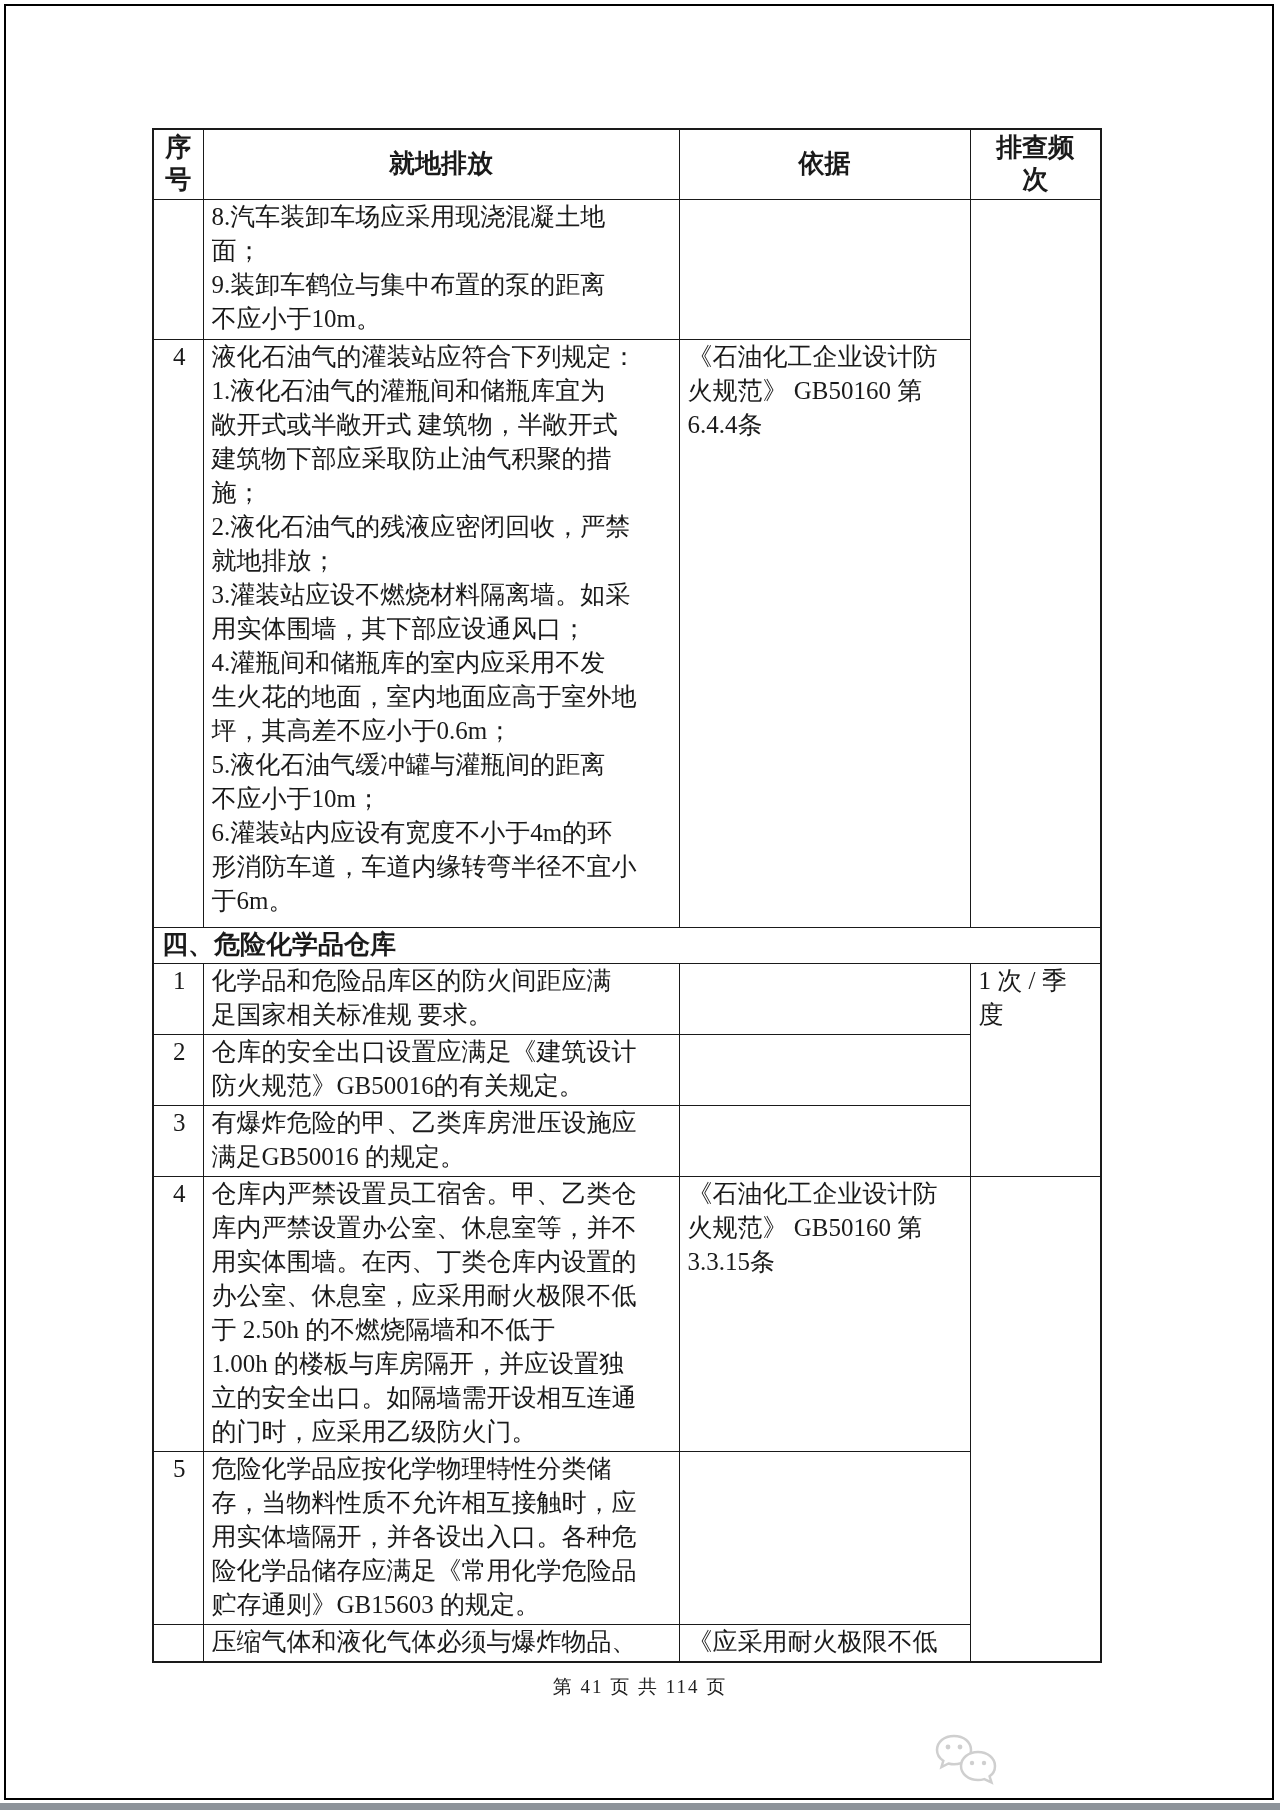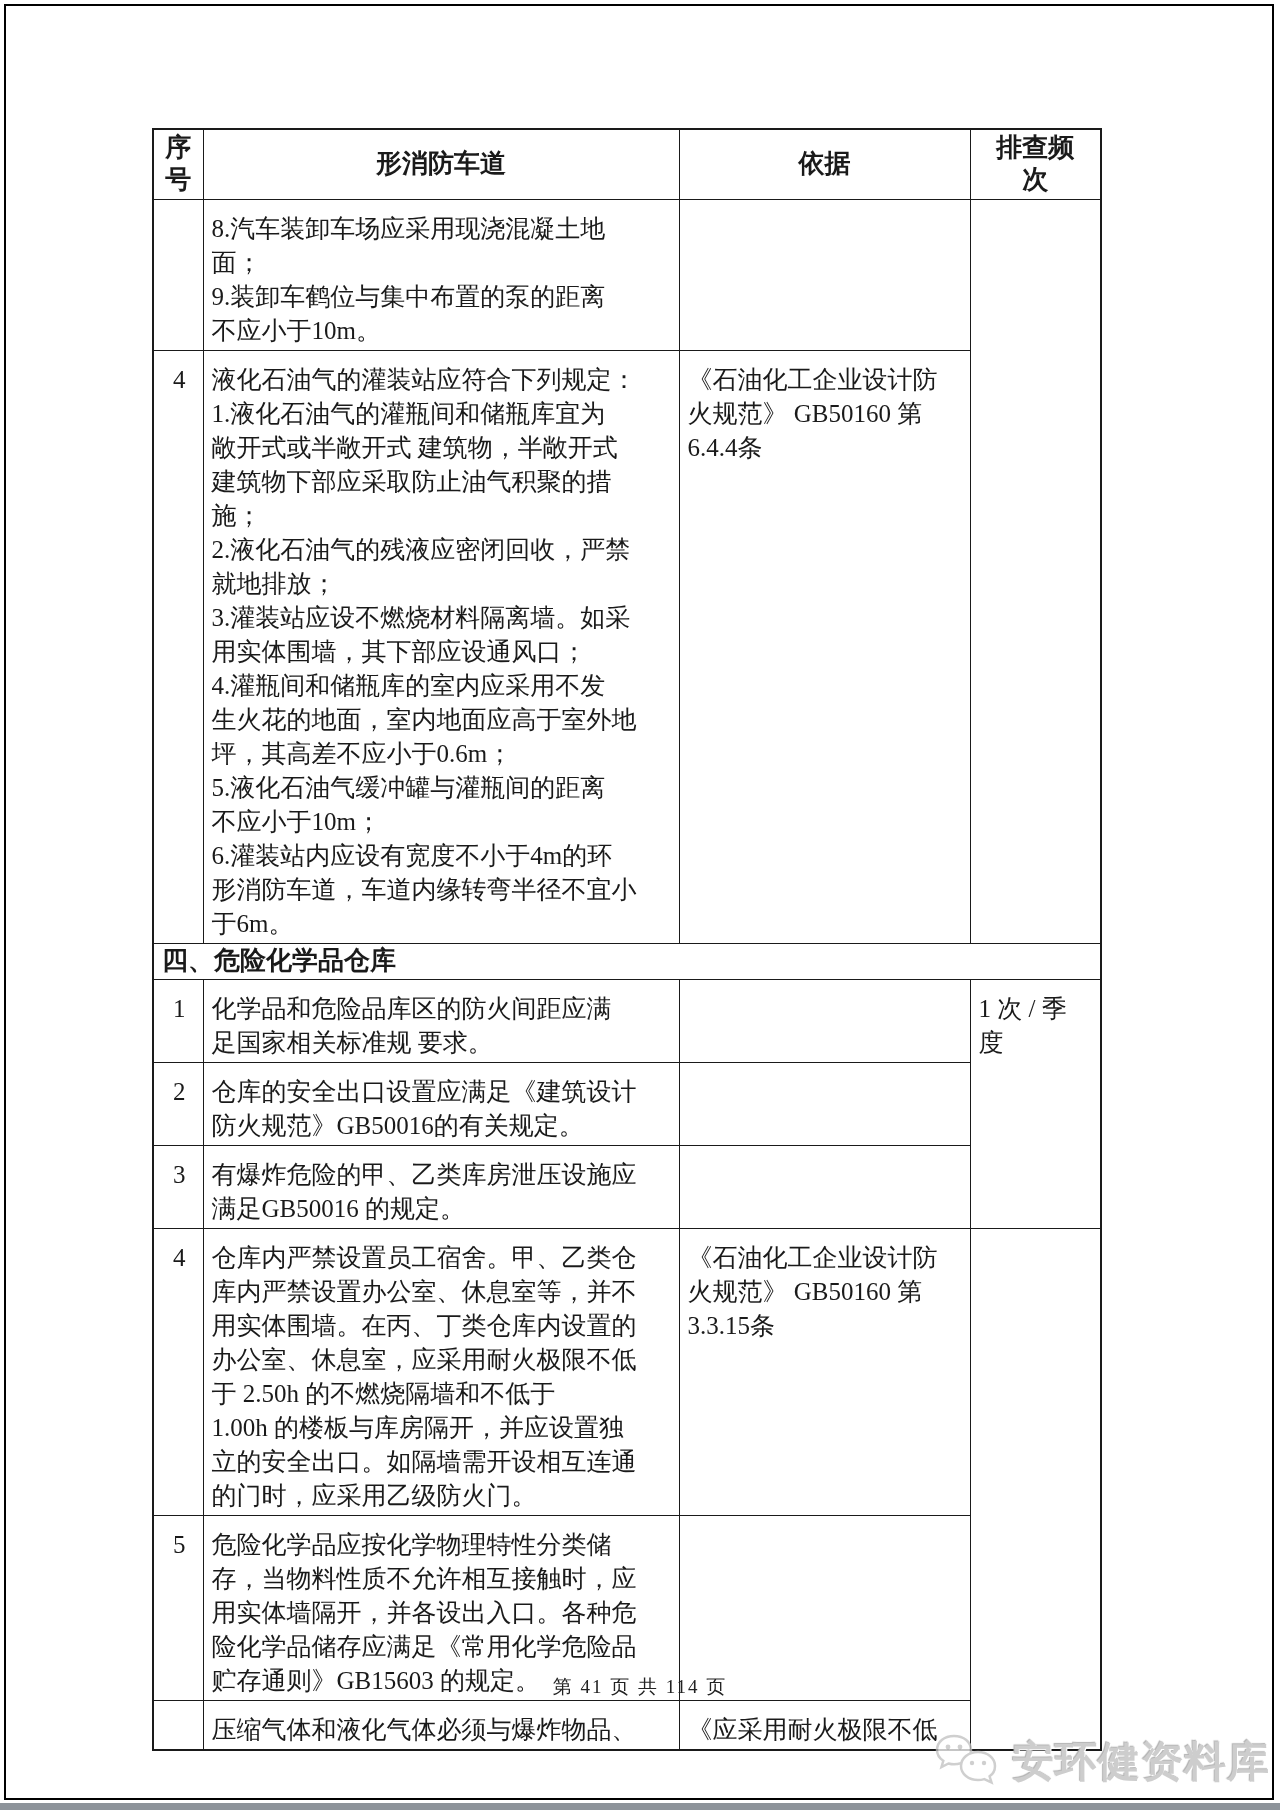--- a/index.html
+++ b/index.html
@@ -18,21 +18,21 @@
   table.checklist {
     position:absolute; left:152px; top:128px; width:948px;
     border-collapse:collapse; table-layout:fixed;
     border:2px solid #1a1a1a;
   }
   table.checklist td, table.checklist th {
     border:1.5px solid #1a1a1a;
     vertical-align:top;
     white-space:pre-line;
     font-size:25px; line-height:34px;
-    padding:12px 6px 2px 8px;
+    padding:0 6px 2px 8px;
     overflow:hidden;
     word-break:break-all;
   }
   table.checklist th {
     text-align:center; vertical-align:middle;
     font-weight:bold; font-size:26px; line-height:32px; padding:2px;
   }
   td.seq { text-align:center; vertical-align:middle; padding:2px; }
   td.basis { padding-left:13px; padding-right:4px;font-family:Liberation Serif, serif; }
   td.freq { padding:3px 4px 2px 8px;margin-top:24px; }
@@ -66,21 +66,21 @@
   <colgroup>
     <col style="width:50px">
     <col style="width:476px">
     <col style="width:291px">
     <col style="width:131px">
   </colgroup>
   <tbody>
     <tr style="height:70px">
       <th>序
 号</th>
-      <th>形消防车道</th>
+      <th>就地排放</th>
       <th>依据</th>
       <th>排查频
 次</th>
     </tr>
 
     <tr style="height:140px">
       <td class="seq"></td>
       <td>8.汽车装卸车场应采用现浇混凝土地
 面；
 9.装卸车鹤位与集中布置的泵的距离
@@ -182,16 +182,15 @@
       <path d="M24 6 C14 6 7 12 7 20 C7 24.5 9.5 28.3 13.3 30.8 L11.5 37 L18.5 33.5 C20.2 34 22 34.3 24 34.3 C34 34.3 41 28.3 41 20 C41 12 34 6 24 6 Z"></path>
       <path d="M48 22 C38.5 22 31 28 31 36 C31 44 38.5 50 48 50 C50.2 50 52.3 49.7 54.2 49.1 L61.5 52.5 L59.6 46.3 C63.6 43.7 65 40.1 65 36 C65 28 57.5 22 48 22 Z"></path>
     </g>
     <g fill="#c0c0c0">
       <circle cx="18" cy="17" r="2.4"></circle>
       <circle cx="30" cy="17" r="2.4"></circle>
       <circle cx="42" cy="33" r="2.2"></circle>
       <circle cx="54" cy="33" r="2.2"></circle>
     </g>
   </svg>
-  <span class="watermark-text">安环健资料库</span>
 </div>
 
 <div class="bottom-strip"></div>
 
 </body></html>

